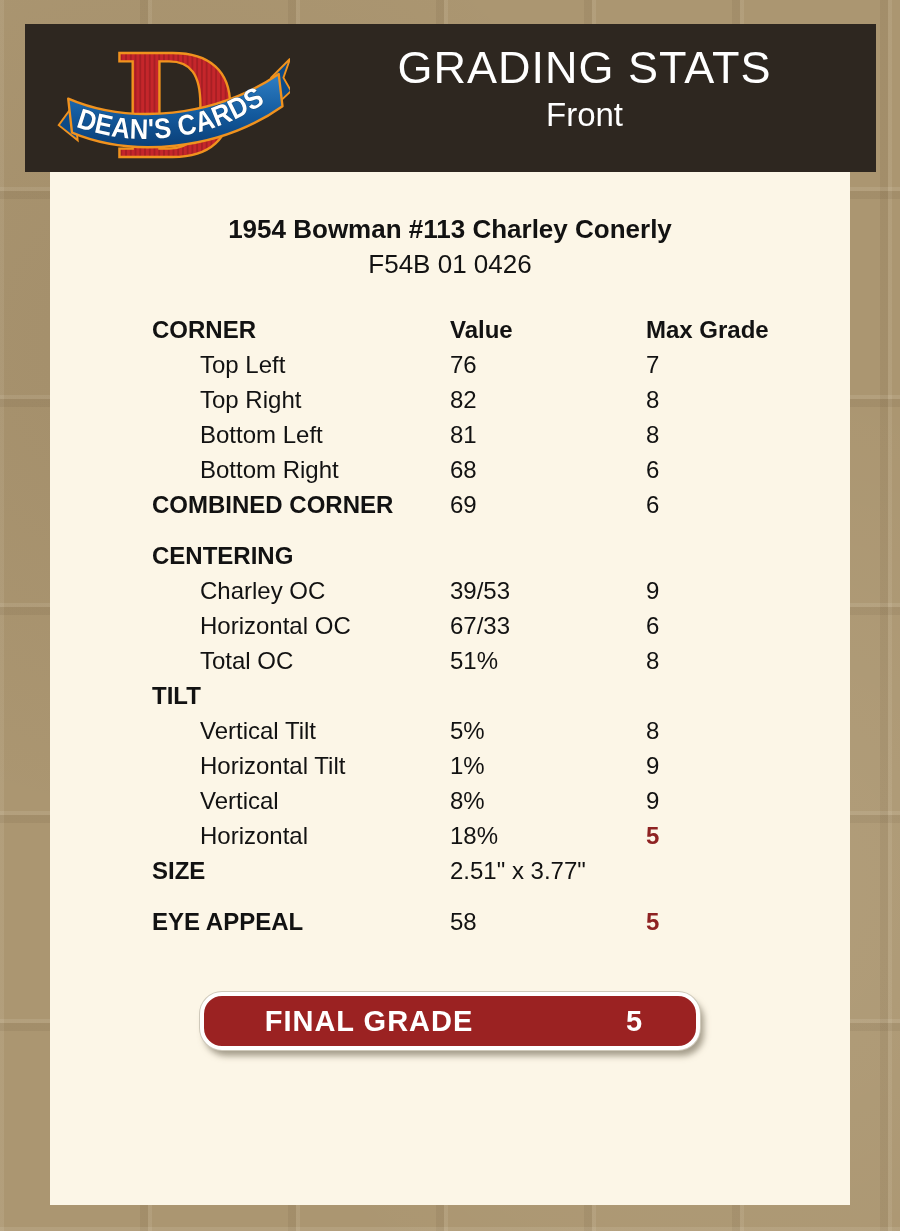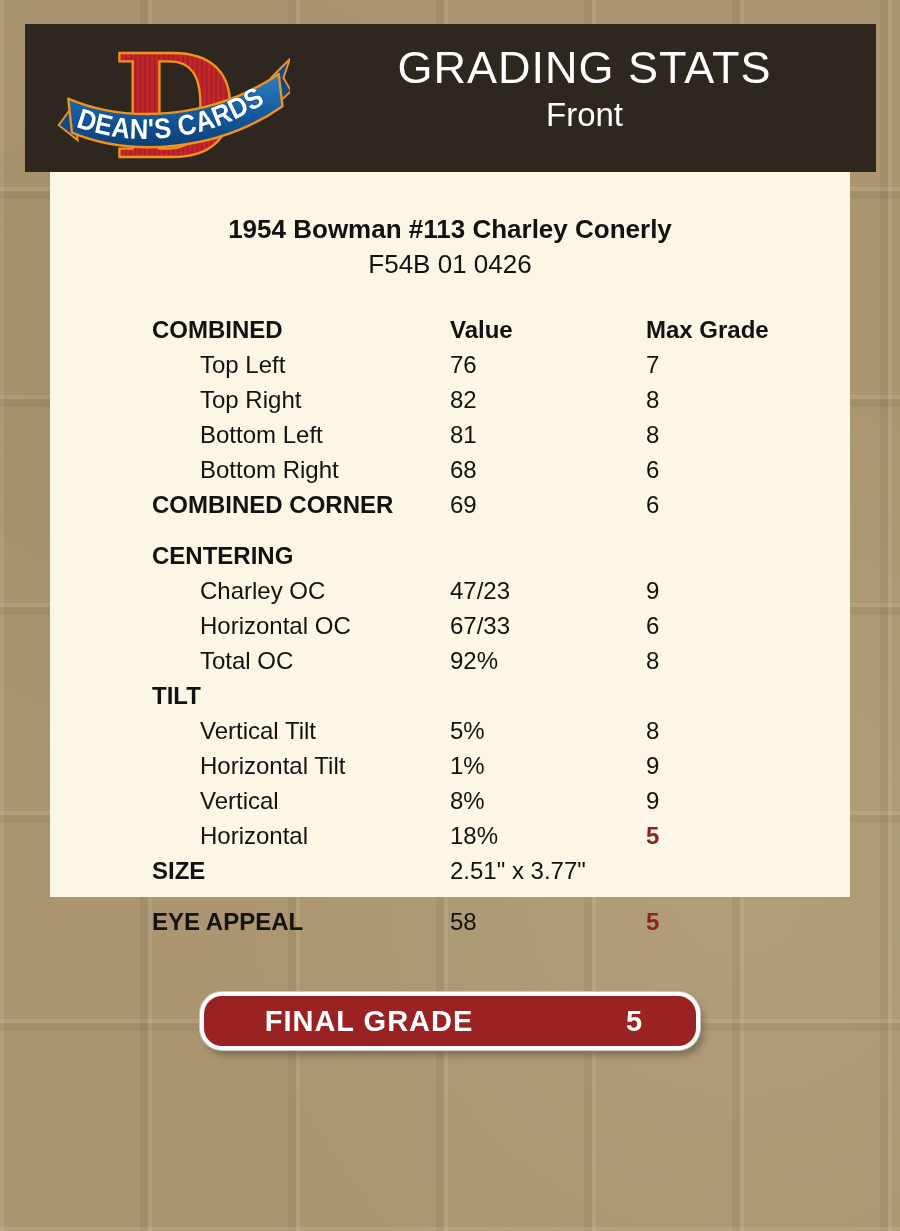--- a/index.html
+++ b/index.html
@@ -28,21 +28,21 @@
     background: var(--header-bg, #2e2720);
     display:flex; align-items:flex-start;
   }
   .logo-wrap { width:268px; padding:12px 0 0 30px; flex:0 0 auto; cursor:pointer; }
   .header-titles { flex:1 1 auto; text-align:center; padding-top:19px; color:#ffffff; }
   .page-title   { font-size:45px; line-height:50px; letter-spacing:1px; font-weight:normal; }
   .page-subtitle{ font-size:33px; line-height:44px; font-weight:normal; }
 
   
   .report-panel {
-    position:absolute; left:50px; top:172px; width:800px; height:725px;
+    position:absolute; left:50px; top:172px; width:800px; height:1033px;
     background: var(--panel-bg, #fcf6e7);
     color:#121212;
   }
   .card-title  { padding-top:41px; text-align:center; font-size:26px; line-height:32px; font-weight:bold; }
   .card-serial { text-align:center; font-size:26px; line-height:38px; }
 
   
   table.grading { border-collapse:collapse; margin:29px 0 0 102px; table-layout:fixed; }
   col.c1 { width:298px; } col.c2 { width:196px; } col.c3 { width:166px; }
   table.grading td { height:35px; padding:0; font-size:24px; line-height:35px; vertical-align:middle; white-space:nowrap; }
@@ -109,21 +109,21 @@
     <div class="card-serial">F54B 01 0426</div>
 
     <table class="grading">
       <colgroup>
           <col class="c1">
           <col class="c2">
           <col class="c3">
         </colgroup>
       <tbody id="rows">
           <tr class="row-header">
-    <td class="c-label">COMBINED</td>
+    <td class="c-label">CORNER</td>
     <td class="c-value">Value</td>
     <td class="c-grade">Max Grade</td>
   </tr>
           <tr class="row-sub">
     <td class="c-label">Top Left</td>
     <td class="c-value">76</td>
     <td class="c-grade">7</td>
   </tr>
           <tr class="row-sub">
     <td class="c-label">Top Right</td>
@@ -148,31 +148,31 @@
           <tr class="spacer">
             <td colspan="3"></td>
           </tr>
           <tr class="row-section">
     <td class="c-label">CENTERING</td>
     <td class="c-value"></td>
     <td class="c-grade"></td>
   </tr>
           <tr class="row-sub">
     <td class="c-label">Charley OC</td>
-    <td class="c-value">47/23</td>
+    <td class="c-value">39/53</td>
     <td class="c-grade">9</td>
   </tr>
           <tr class="row-sub">
     <td class="c-label">Horizontal OC</td>
     <td class="c-value">67/33</td>
     <td class="c-grade">6</td>
   </tr>
           <tr class="row-sub">
     <td class="c-label">Total OC</td>
-    <td class="c-value">92%</td>
+    <td class="c-value">51%</td>
     <td class="c-grade">8</td>
   </tr>
           <tr class="row-section">
     <td class="c-label">TILT</td>
     <td class="c-value"></td>
     <td class="c-grade"></td>
   </tr>
           <tr class="row-sub">
     <td class="c-label">Vertical Tilt</td>
     <td class="c-value">5%</td>

